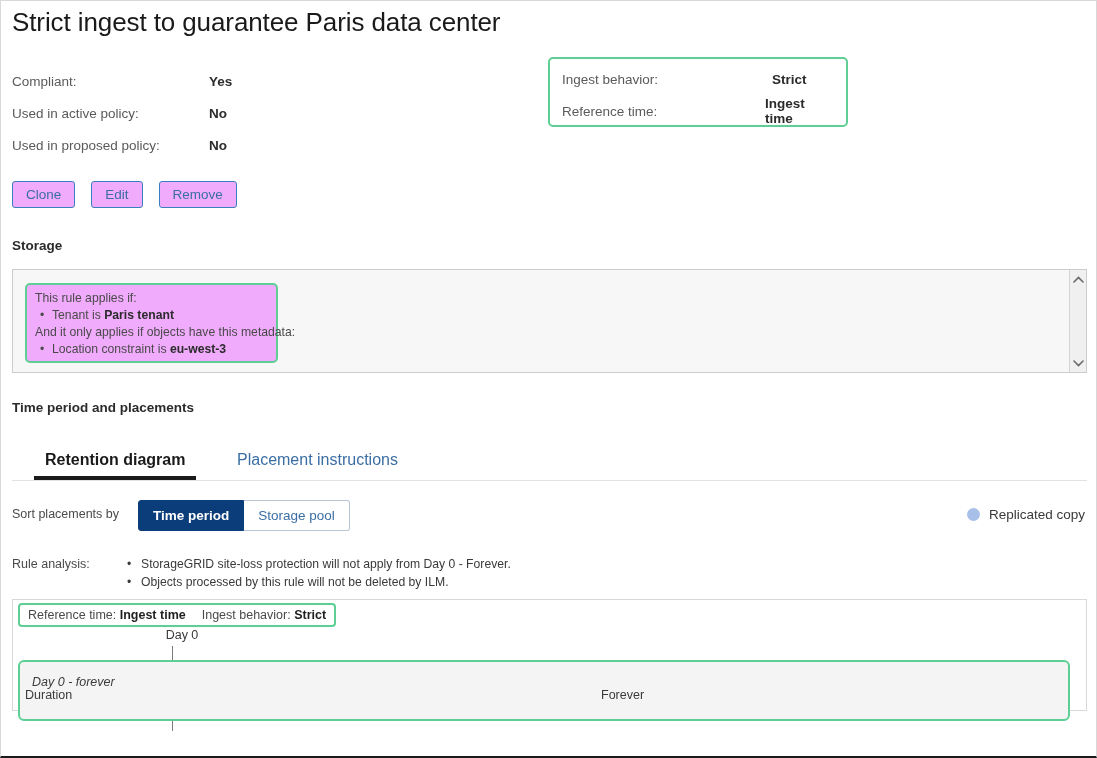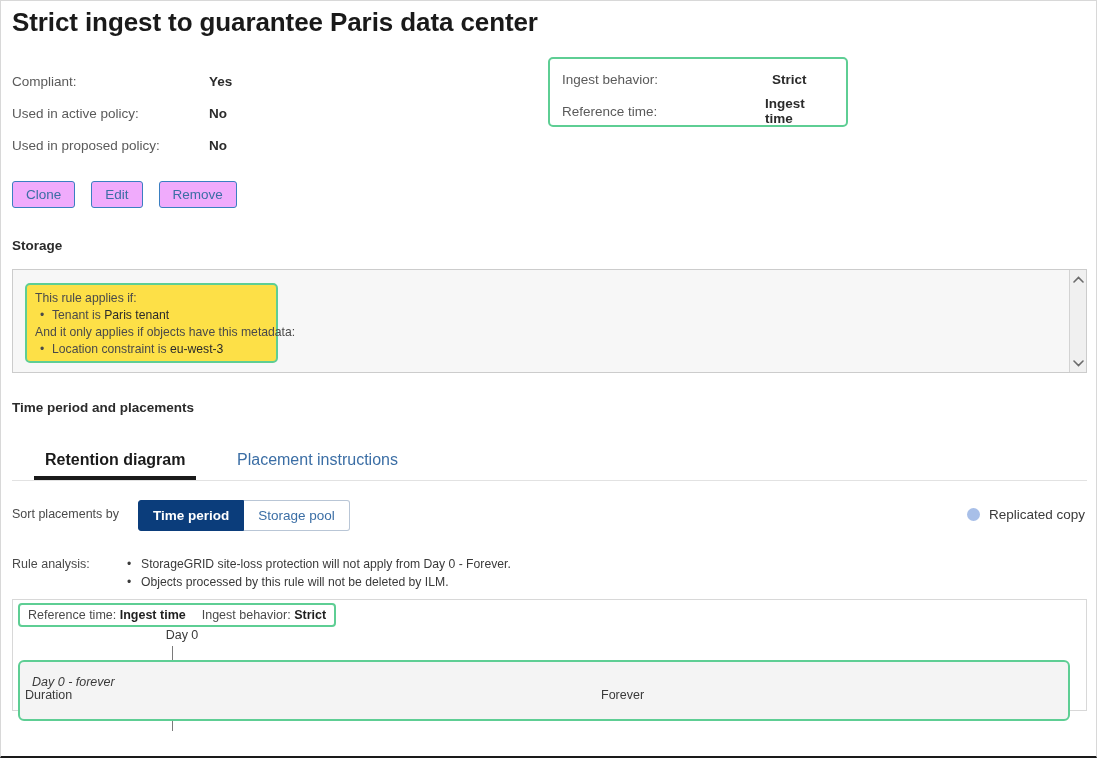--- a/index.html
+++ b/index.html
@@ -23,21 +23,21 @@
     border-top: 1px solid #d8d8d8;
     border-bottom: 2px solid #1a1a1a;
     background: #ffffff;
   }
 
   
   .title {
     position: absolute;
     left: 11px; top: 6px;
     font-size: 26px;
-    font-weight: 700;
+    font-weight: 400;
     color: #1a1a1a;
     letter-spacing: -0.1px;
     white-space: nowrap;
   }
 
   
   .meta {
     position: absolute;
     left: 11px; top: 64px;
     width: 330px;
@@ -109,21 +109,21 @@
     width: 1075px; height: 104px;
     background: #f7f7f7;
     border: 1px solid #cccccc;
   }
   .filters-inner {
     position: absolute;
     left: 12px; top: 13px;
     width: 253px; height: 80px;
     border: 2px solid #5ece94;
     border-radius: 5px;
-    background: #fde047;
+    background: #f0abfc;
     padding: 5px 8px;
   }
   .f-line {
     font-size: 12.2px;
     color: #4a4a4a;
     line-height: 17px;
     white-space: nowrap;
   }
   .f-bullet {
     font-size: 12.2px;
@@ -132,21 +132,21 @@
     padding-left: 17px;
     position: relative;
     white-space: nowrap;
   }
   .f-bullet::before {
     content: "\2022";
     position: absolute;
     left: 5px;
     color: #4a4a4a;
   }
-  .f-bullet b, .f-line b { color: #2b2b2b; font-weight: normal; }
+  .f-bullet b, .f-line b { color: #2b2b2b; font-weight: bold; }
 
   .vscroll {
     position: absolute;
     right: 0; top: 0;
     width: 17px; height: 102px;
     background: #f0f0f0;
     border-left: 1px solid #d3d3d3;
   }
   .vscroll .chev {
     position: absolute;

